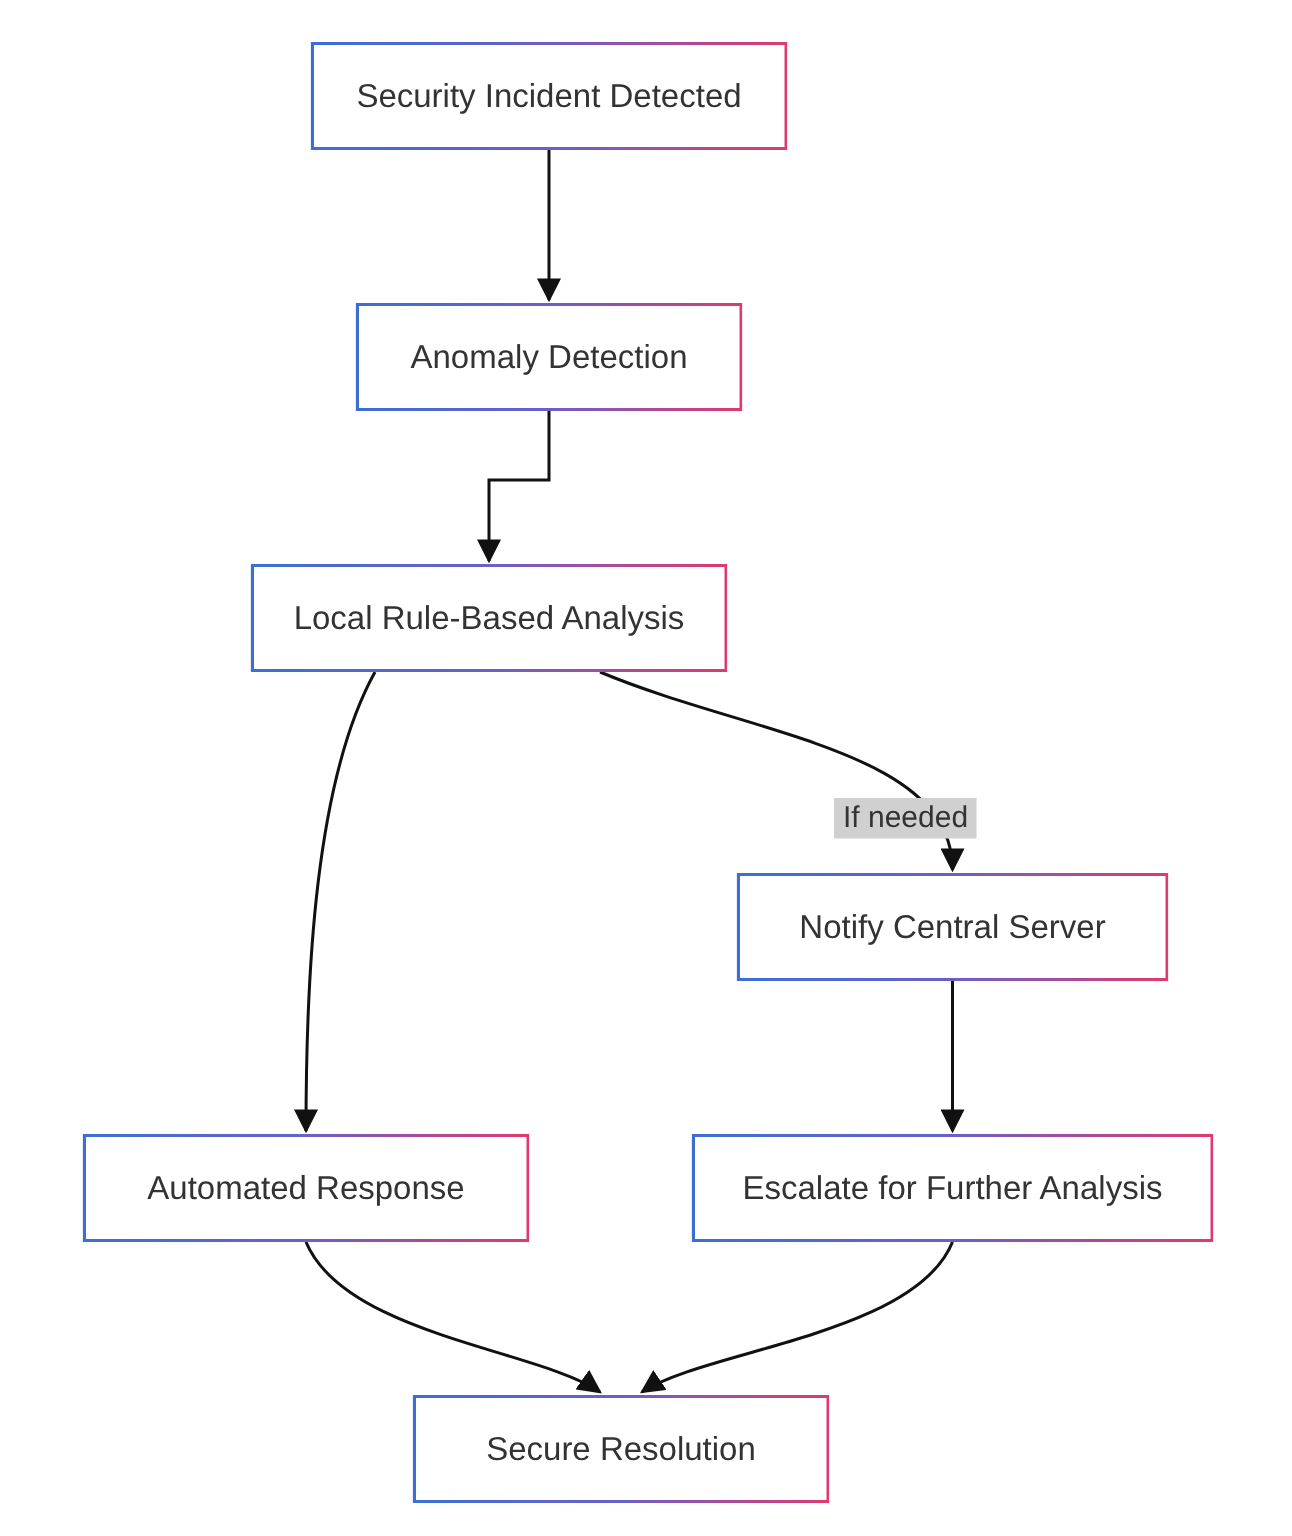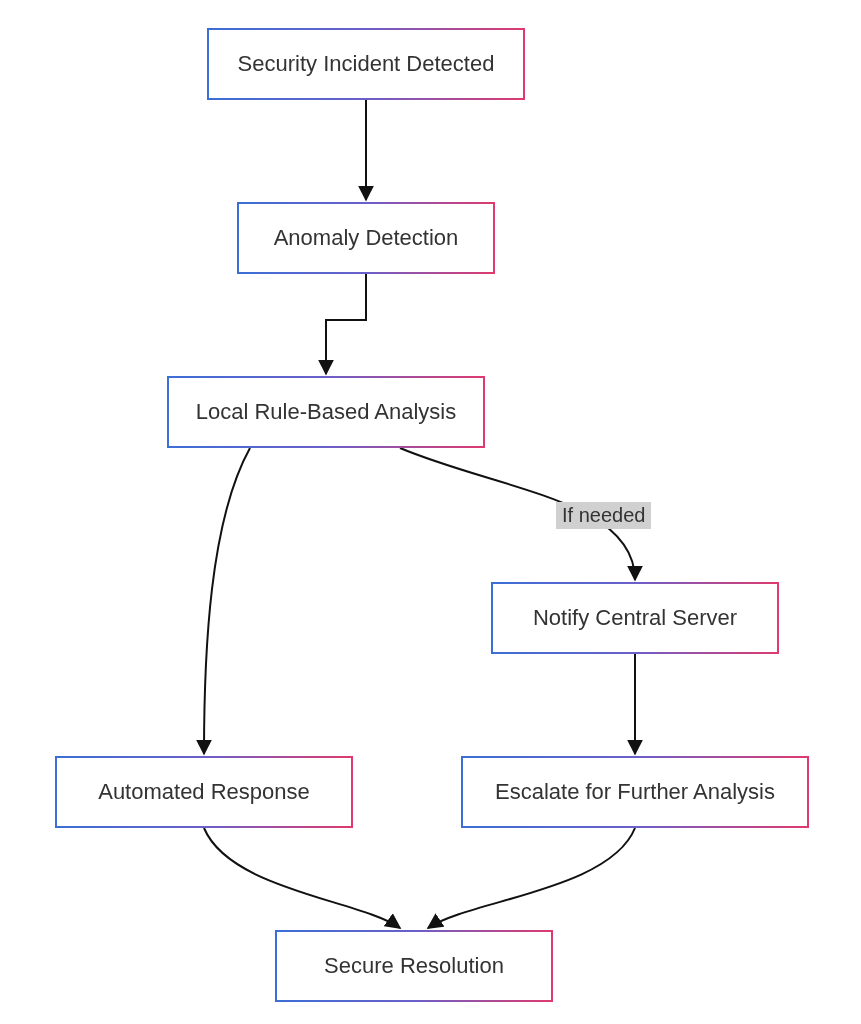--- a/index.html
+++ b/index.html
@@ -104,17 +104,17 @@
   </div>
 
   <div class="node" style="left:461px; top:756px; width:348px; height:72px;">
     <span>Escalate for Further Analysis</span>
   </div>
 
   <div class="node" style="left:275px; top:930px; width:278px; height:72px;">
     <span>Secure Resolution</span>
   </div>
 
-  <div class="edge-label" style="left:556px; top:502px;text-align:right;">
+  <div class="edge-label" style="left:556px; top:532px;text-align:right;">
     <span>If needed</span>
   </div>
 
 </div>
 
 </body></html>

